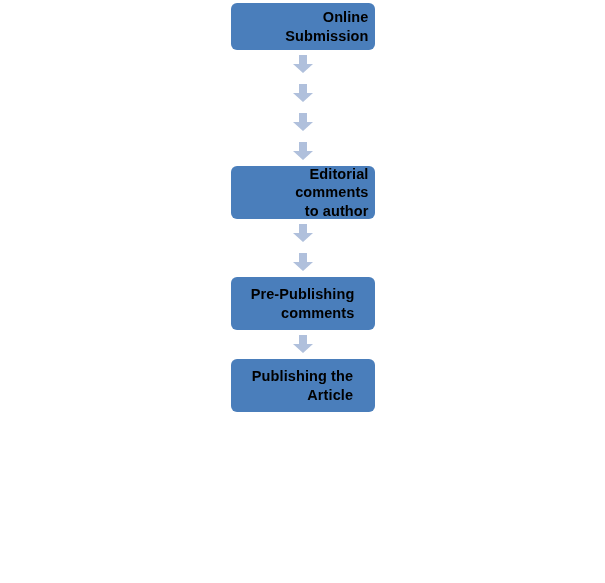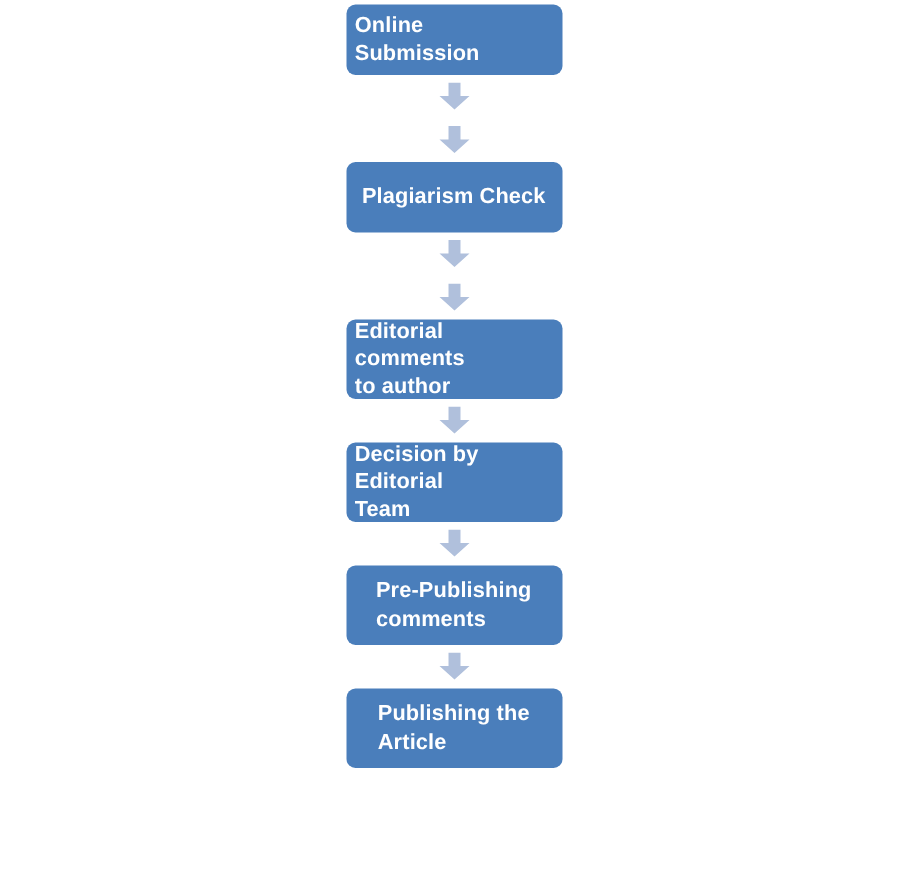--- a/index.html
+++ b/index.html
@@ -25,25 +25,25 @@
     align-items: center;
     justify-content: flex-start;
     padding-top: 3px;
     box-sizing: border-box;
   }
 
   .node {
     width: 144px;
     background: #4a7ebb;
     border-radius: 6px;
-    color: #ffffff;
+    color: #000000;
     font-size: 14.5px;
     font-weight: bold;
     line-height: 1.25;
-    text-align: left;
+    text-align: right;
     display: flex;
     align-items: center;
     justify-content: center;
     box-sizing: border-box;
     padding: 4px 6px;
     letter-spacing: 0.1px;
     flex: none;
   }
   .node.lines1 { height: 47px; }
   .node.lines2 { height: 53px; }
@@ -77,23 +77,20 @@
     </svg>
   </span>
 
 
   <span class="arrow">
     <svg width="22" height="19" viewBox="0 0 22 19" xmlns="http://www.w3.org/2000/svg" aria-hidden="true">
       <polygon points="7,0 15,0 15,9 21,9 11,18 1,9 7,9" fill="#b0c0dc"></polygon>
     </svg>
   </span>
 
-  <div class="node lines1">
-    <span class="node-label">Plagiarism Check</span>
-  </div>
 
   <span class="arrow">
     <svg width="22" height="19" viewBox="0 0 22 19" xmlns="http://www.w3.org/2000/svg" aria-hidden="true">
       <polygon points="7,0 15,0 15,9 21,9 11,18 1,9 7,9" fill="#b0c0dc"></polygon>
     </svg>
   </span>
 
 
   <span class="arrow">
     <svg width="22" height="19" viewBox="0 0 22 19" xmlns="http://www.w3.org/2000/svg" aria-hidden="true">
@@ -105,24 +102,20 @@
     <span class="node-label">Editorial comments
 to author</span>
   </div>
 
   <span class="arrow">
     <svg width="22" height="19" viewBox="0 0 22 19" xmlns="http://www.w3.org/2000/svg" aria-hidden="true">
       <polygon points="7,0 15,0 15,9 21,9 11,18 1,9 7,9" fill="#b0c0dc"></polygon>
     </svg>
   </span>
 
-  <div class="node lines2">
-    <span class="node-label">Decision by Editorial
-Team</span>
-  </div>
 
   <span class="arrow">
     <svg width="22" height="19" viewBox="0 0 22 19" xmlns="http://www.w3.org/2000/svg" aria-hidden="true">
       <polygon points="7,0 15,0 15,9 21,9 11,18 1,9 7,9" fill="#b0c0dc"></polygon>
     </svg>
   </span>
 
   <div class="node lines2">
     <span class="node-label">Pre-Publishing
 comments</span>

